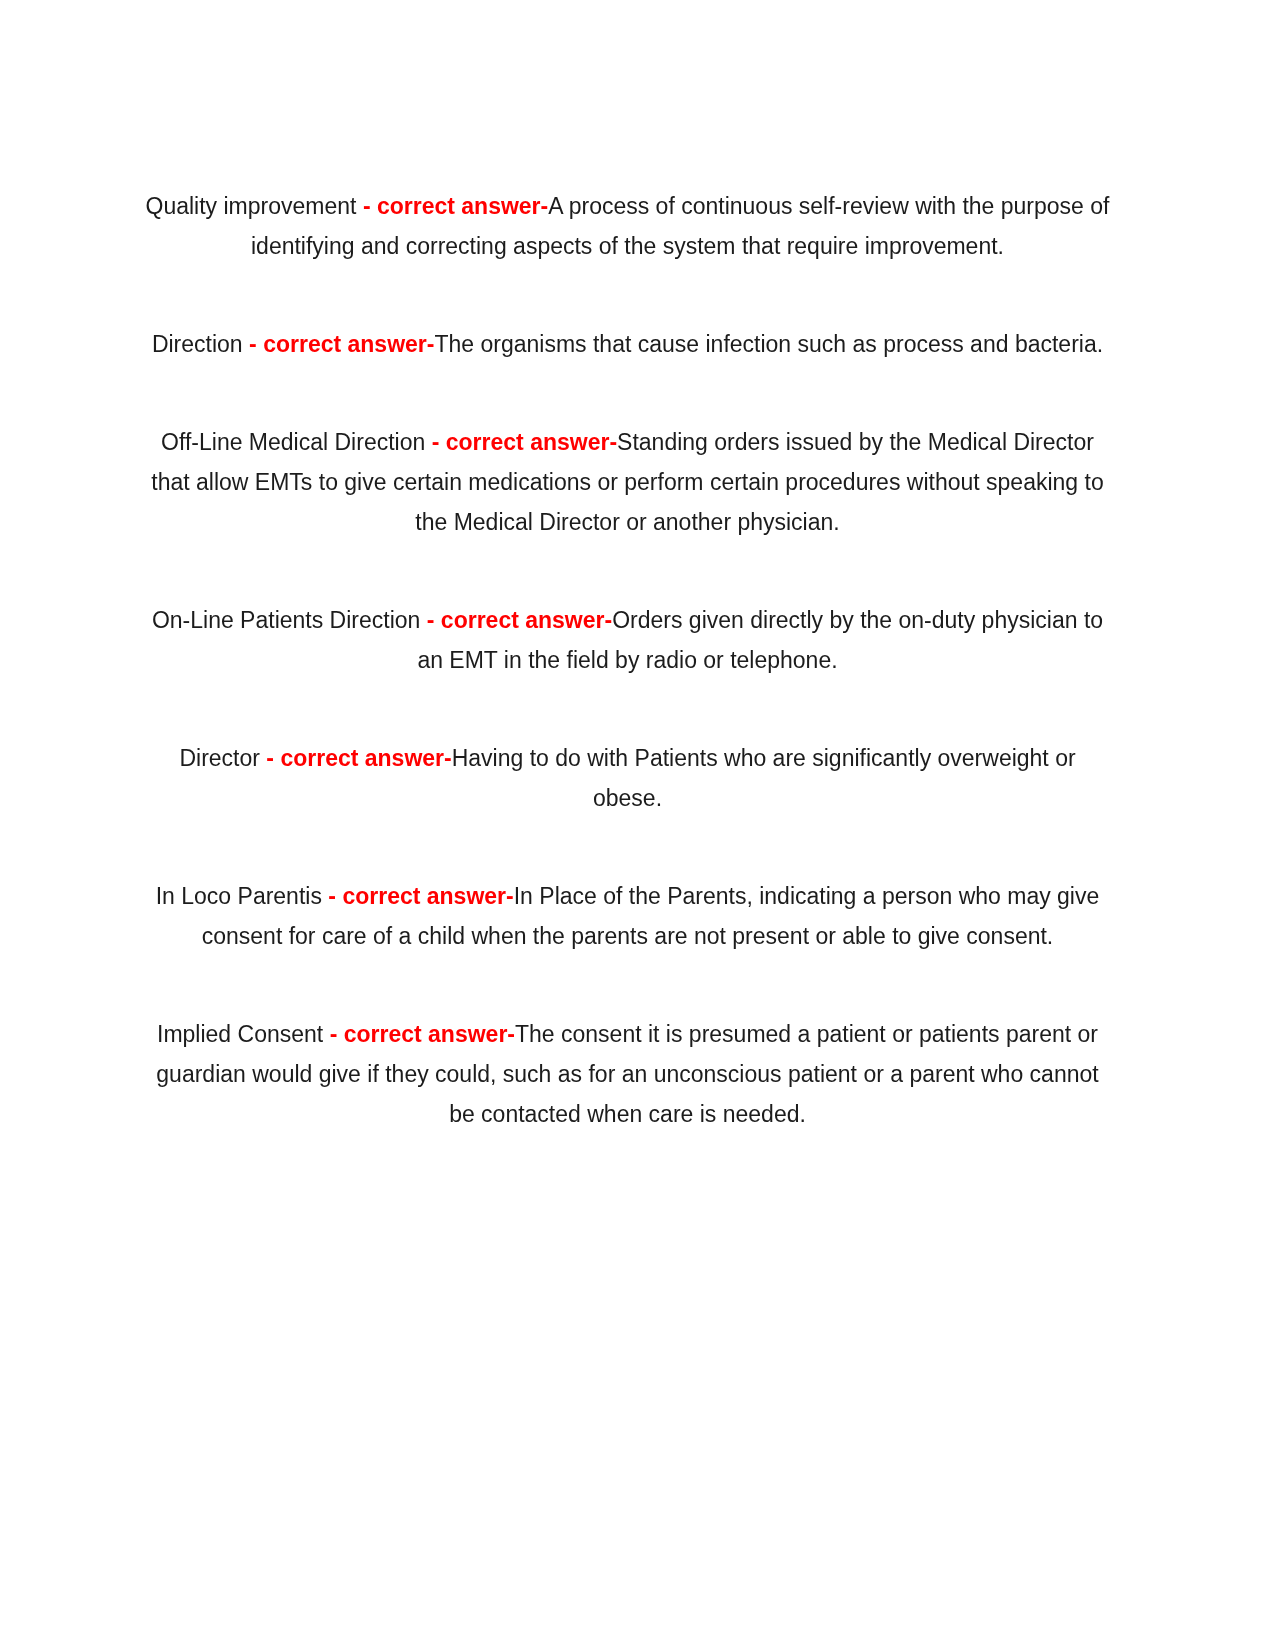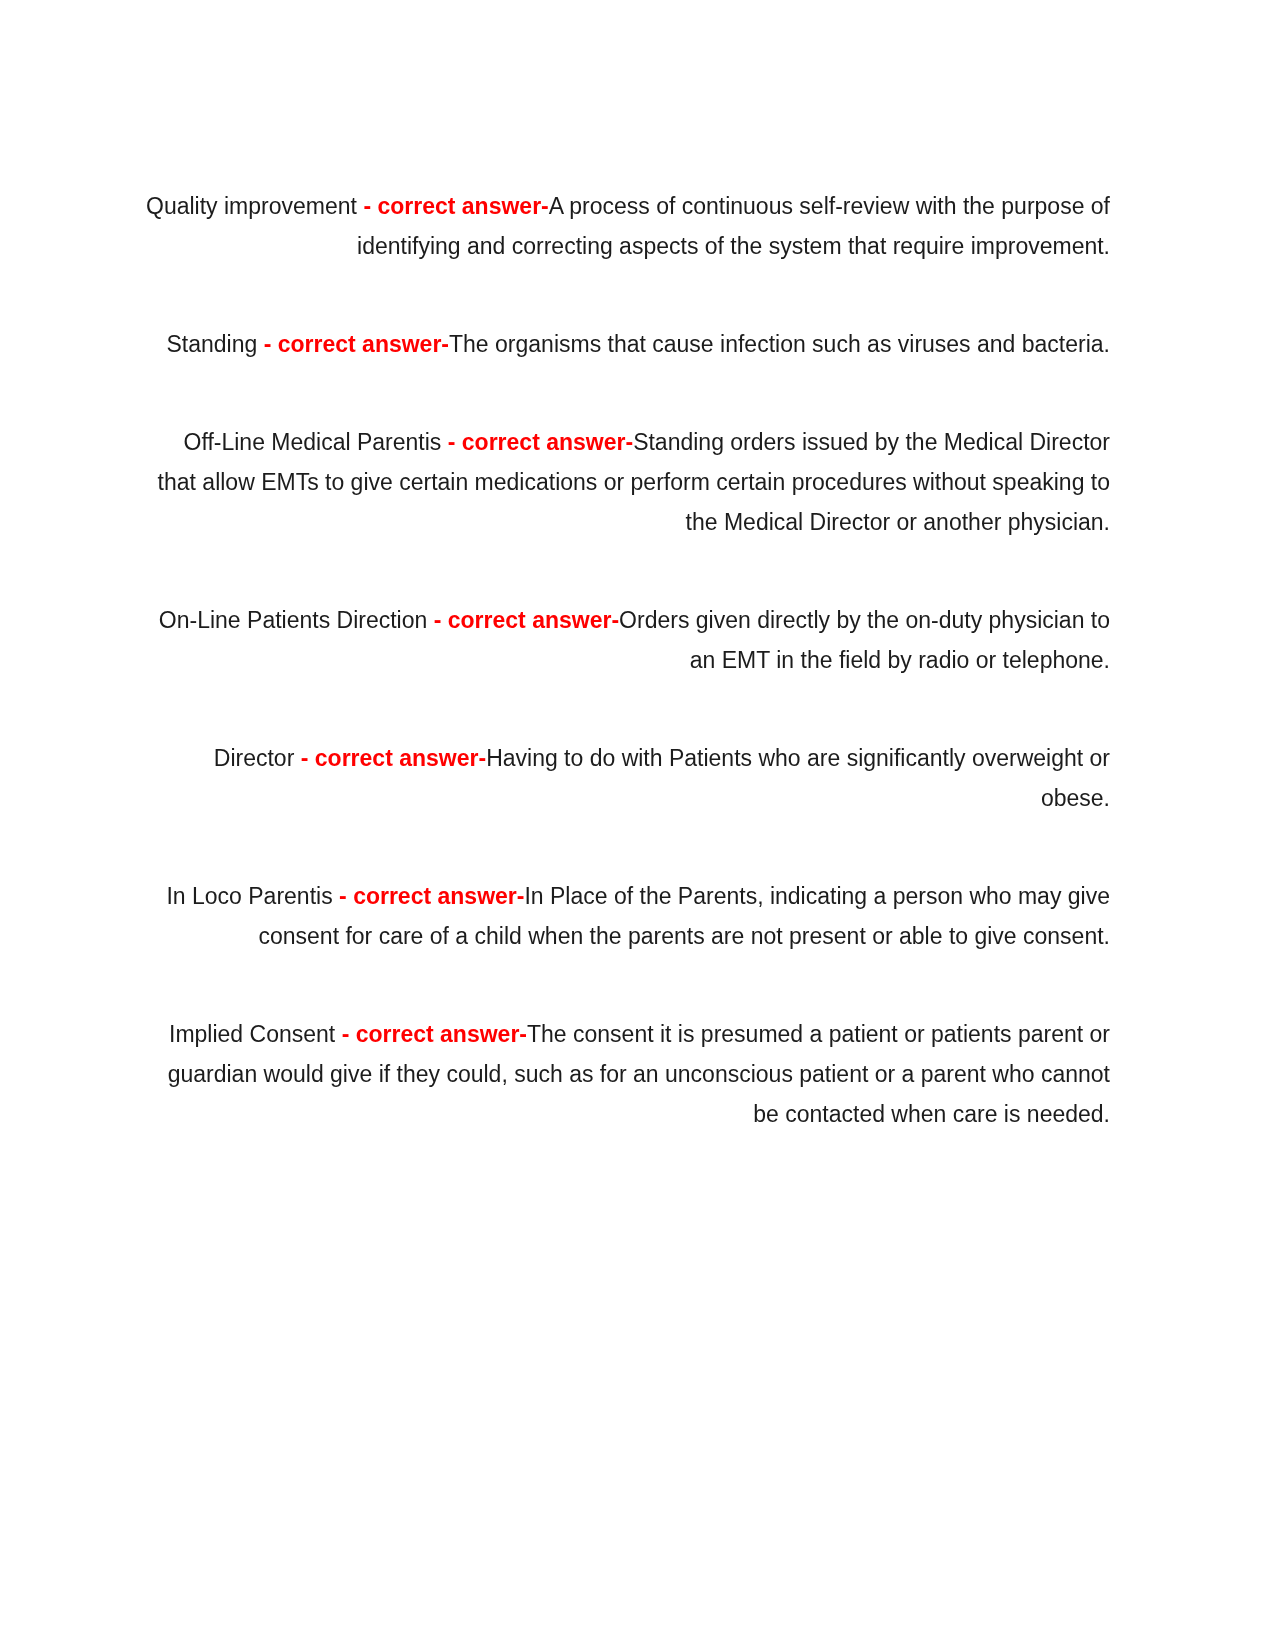--- a/index.html
+++ b/index.html
@@ -15,39 +15,39 @@
     box-sizing: border-box;
     padding: 186px 165px 40px 145px;
     font-family: "Liberation Sans", "DejaVu Sans", sans-serif;
     font-size: 23px;
     line-height: 40px;
     color: #1c1c1c;
     overflow: hidden;
   }
   .entry {
     margin: 0 0 58px 0;
-    text-align: right;
+    text-align: center;
   }
   .term {
     margin-right: 0.28em;
   }
   .marker {
     font-weight: bold;
   }
 </style>
 </head>
 <body>
 
 <div class="page">
   <div id="entries">
   <p class="entry"><span class="term">Quality improvement</span><span class="marker" style="color: rgb(255, 0, 0);">- correct answer-</span><span class="definition">A process of continuous self-review with the purpose of identifying and correcting aspects of the system that require improvement.</span></p>
 
-  <p class="entry"><span class="term">Standing</span><span class="marker" style="color: rgb(255, 0, 0);">- correct answer-</span><span class="definition">The organisms that cause infection such as viruses and bacteria.</span></p>
+  <p class="entry"><span class="term">Direction</span><span class="marker" style="color: rgb(255, 0, 0);">- correct answer-</span><span class="definition">The organisms that cause infection such as process and bacteria.</span></p>
 
-  <p class="entry"><span class="term">Off-Line Medical Parentis</span><span class="marker" style="color: rgb(255, 0, 0);">- correct answer-</span><span class="definition">Standing orders issued by the Medical Director that allow EMTs to give certain medications or perform certain procedures without speaking to the Medical Director or another physician.</span></p>
+  <p class="entry"><span class="term">Off-Line Medical Direction</span><span class="marker" style="color: rgb(255, 0, 0);">- correct answer-</span><span class="definition">Standing orders issued by the Medical Director that allow EMTs to give certain medications or perform certain procedures without speaking to the Medical Director or another physician.</span></p>
 
   <p class="entry"><span class="term">On-Line Patients Direction</span><span class="marker" style="color: rgb(255, 0, 0);">- correct answer-</span><span class="definition">Orders given directly by the on-duty physician to an EMT in the field by radio or telephone.</span></p>
 
   <p class="entry"><span class="term">Director</span><span class="marker" style="color: rgb(255, 0, 0);">- correct answer-</span><span class="definition">Having to do with Patients who are significantly overweight or obese.</span></p>
 
   <p class="entry"><span class="term">In Loco Parentis</span><span class="marker" style="color: rgb(255, 0, 0);">- correct answer-</span><span class="definition">In Place of the Parents, indicating a person who may give consent for care of a child when the parents are not present or able to give consent.</span></p>
 
   <p class="entry"><span class="term">Implied Consent</span><span class="marker" style="color: rgb(255, 0, 0);">- correct answer-</span><span class="definition">The consent it is presumed a patient or patients parent or guardian would give if they could, such as for an unconscious patient or a parent who cannot be contacted when care is needed.</span></p>
 </div>
 </div>

